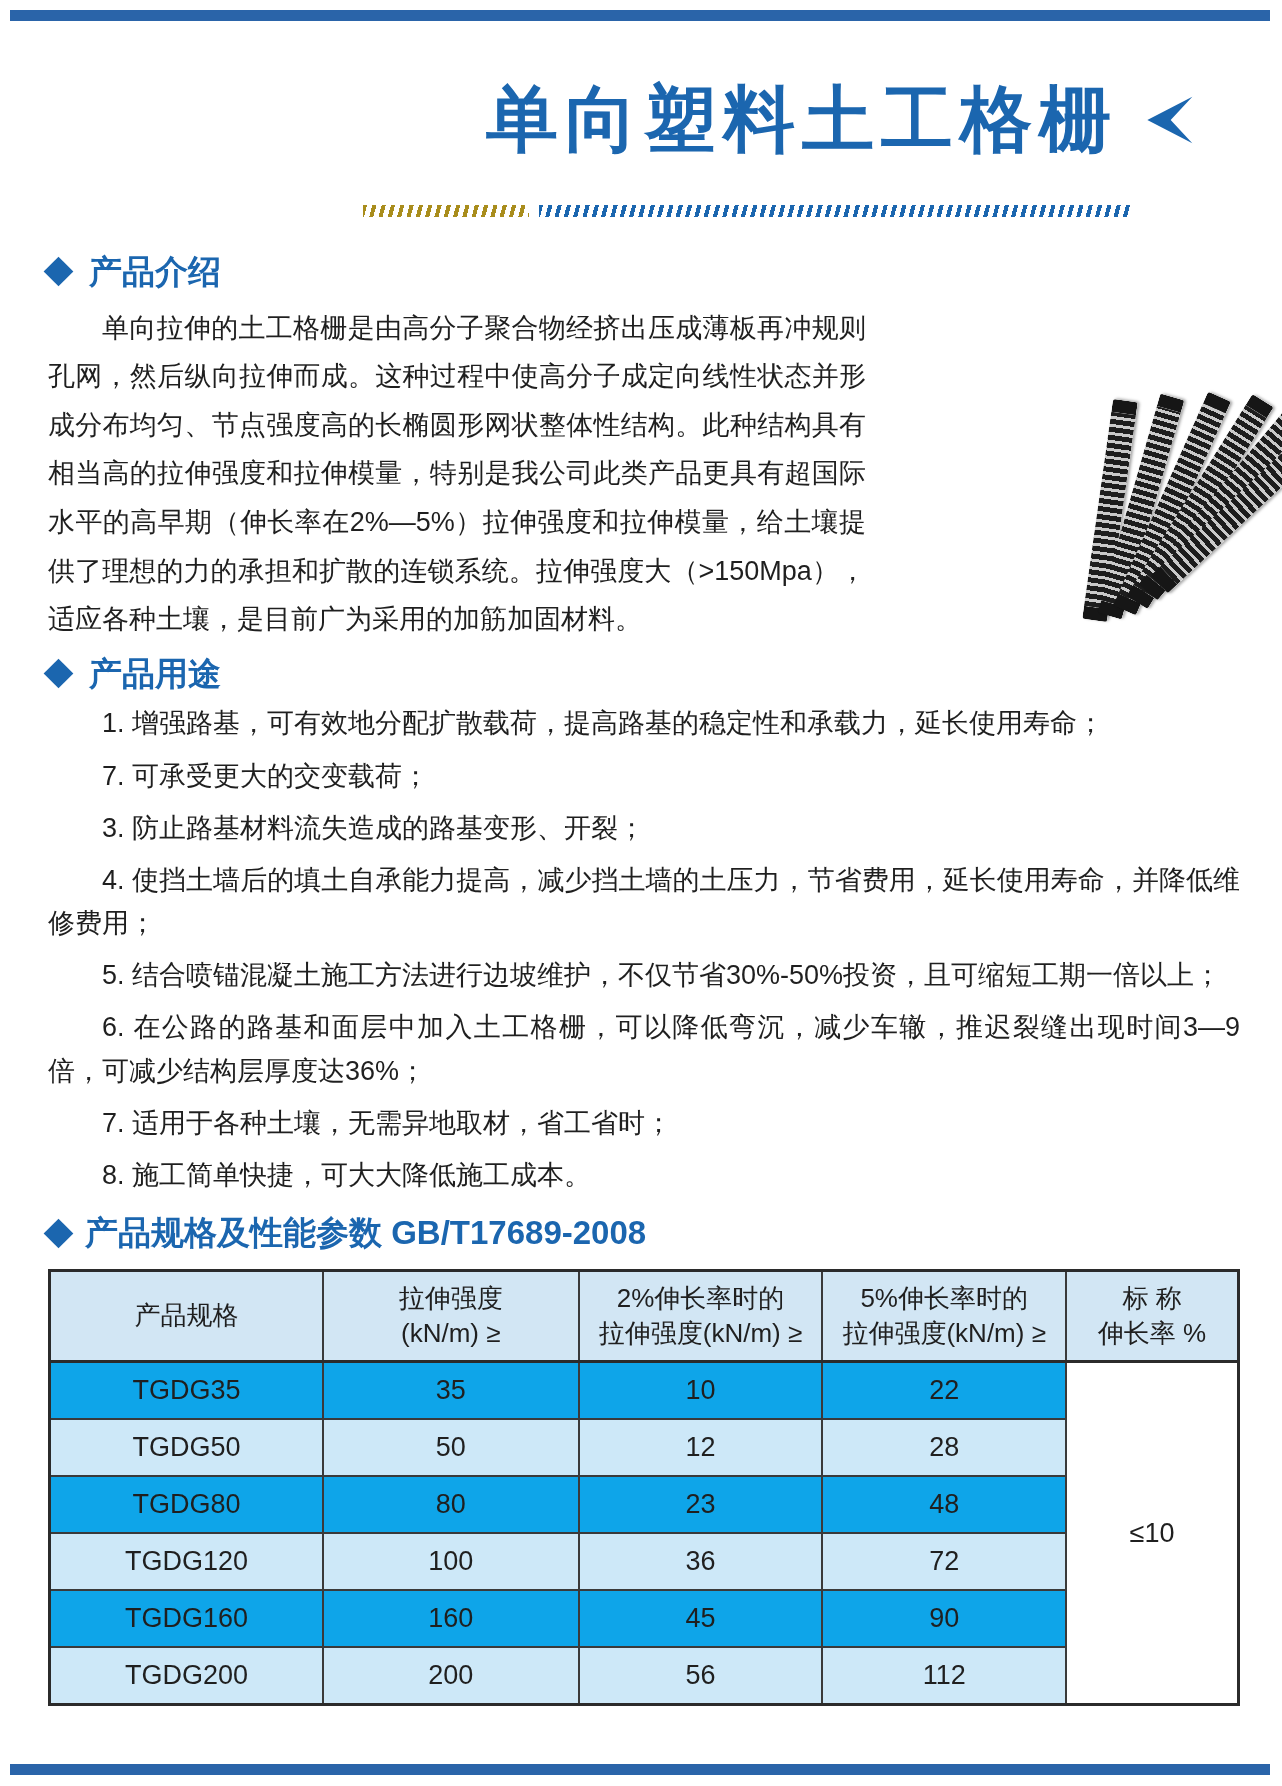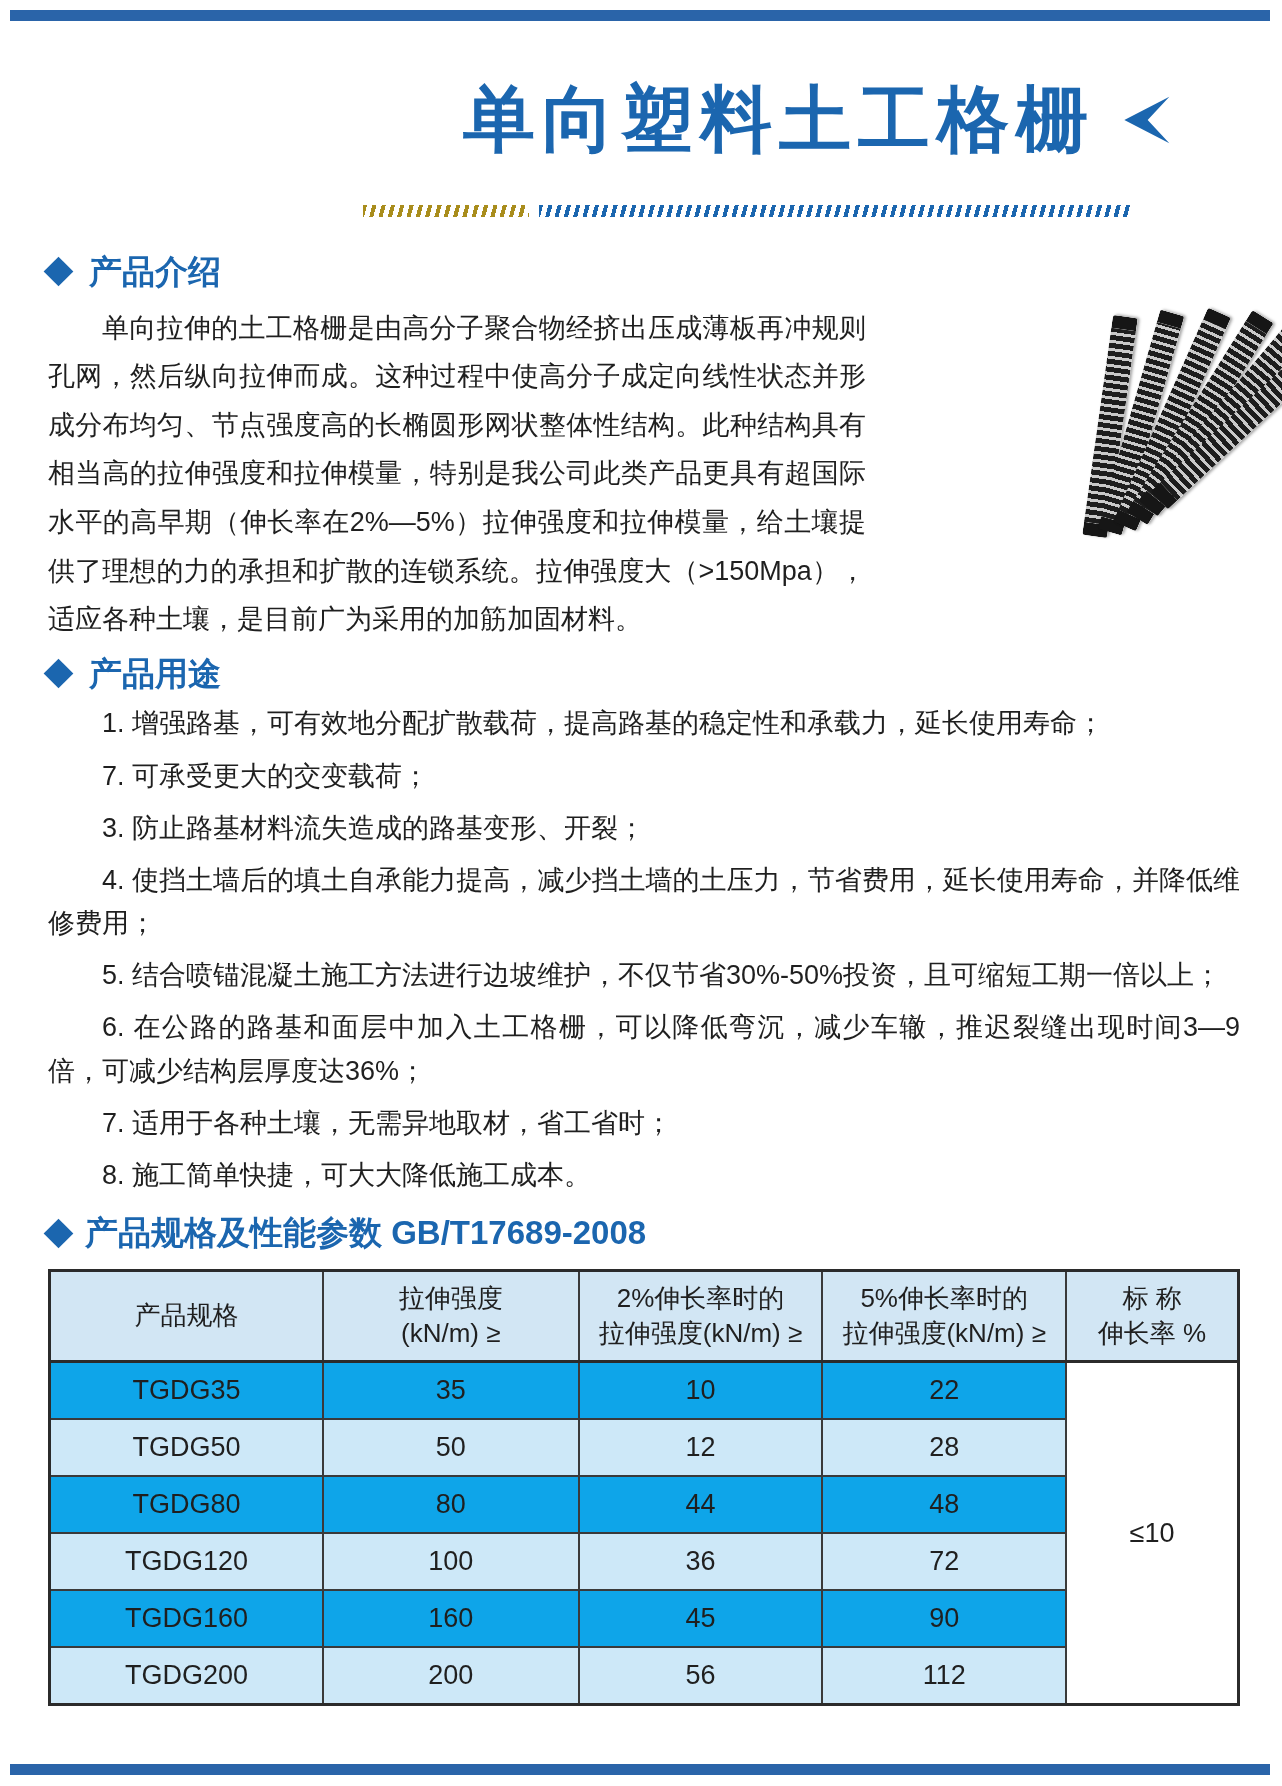--- a/index.html
+++ b/index.html
@@ -10,38 +10,38 @@
   .page{
     position:relative; width:1282px; height:1786px; background:#fff;
     font-family:"Liberation Sans","DejaVu Sans",sans-serif; color:var(--text);
     overflow:hidden;
   }
   .edge-bar{position:absolute;left:10px;right:12px;height:11px;background:var(--accent-dark);}
   .edge-bar.top{top:10px;}
   .edge-bar.bottom{bottom:11px;}
 
   
-  .header{height:252px; text-align:right; padding-right:111px; box-sizing:border-box; padding-top:80px;}
+  .header{height:252px; text-align:right; padding-right:88px; box-sizing:border-box; padding-top:80px;}
   .title{
     display:inline-flex; align-items:center; gap:26px;
     font-family:"Liberation Serif","DejaVu Serif",serif; font-weight:bold;
     font-size:72px; line-height:1.05; color:var(--accent); letter-spacing:7px; white-space:nowrap;
   }
   .title .chev{flex:0 0 auto; color:var(--accent); margin-top:6px;}
   .band{position:absolute; top:205px; left:363px; height:12px; display:flex; gap:10px;}
   .band .gold{width:166px; background:repeating-linear-gradient(105deg, var(--gold) 0 4px, #ffffff 4px 9px);}
   .band .blue{width:593px; background:repeating-linear-gradient(105deg, var(--accent) 0 4px, #ffffff 4px 9px);}
 
   
   .content{margin:0 42px 0 48px;}
   .sec-h{display:flex; align-items:center; gap:20px; color:var(--accent);
          font-weight:bold; font-size:33px; line-height:1.2; margin:0;}
   .diamond{width:21px; height:21px; background:var(--accent); transform:rotate(45deg); flex:0 0 auto;}
 
-  .intro-row{display:flex; align-items:flex-start; margin-top:12px;}
+  .intro-row{display:flex; align-items:flex-end; margin-top:12px;}
   .para{font-size:27px; line-height:1.8; text-align:justify; text-indent:2em; margin:0;}
   .intro-text{width:818px;}
 
   
   .photo{position:relative; width:255px; height:250px; margin-left:auto; margin-top:6px;}
   .strip{
     position:absolute; height:25px; border-radius:3px;
     border-left:13px solid #161616; border-right:13px solid #161616;
     background:repeating-linear-gradient(90deg,#1d1d1d 0 5px,#c9c9c9 5px 8px);
     box-shadow:1px 2px 3px rgba(0,0,0,0.35);
@@ -166,21 +166,21 @@
         </tr>
         <tr>
           <td>TGDG50</td>
           <td>50</td>
           <td>12</td>
           <td>28</td>
         </tr>
         <tr>
           <td>TGDG80</td>
           <td>80</td>
-          <td>44</td>
+          <td>23</td>
           <td>48</td>
         </tr>
         <tr>
           <td>TGDG120</td>
           <td>100</td>
           <td>36</td>
           <td>72</td>
         </tr>
         <tr>
           <td>TGDG160</td>

